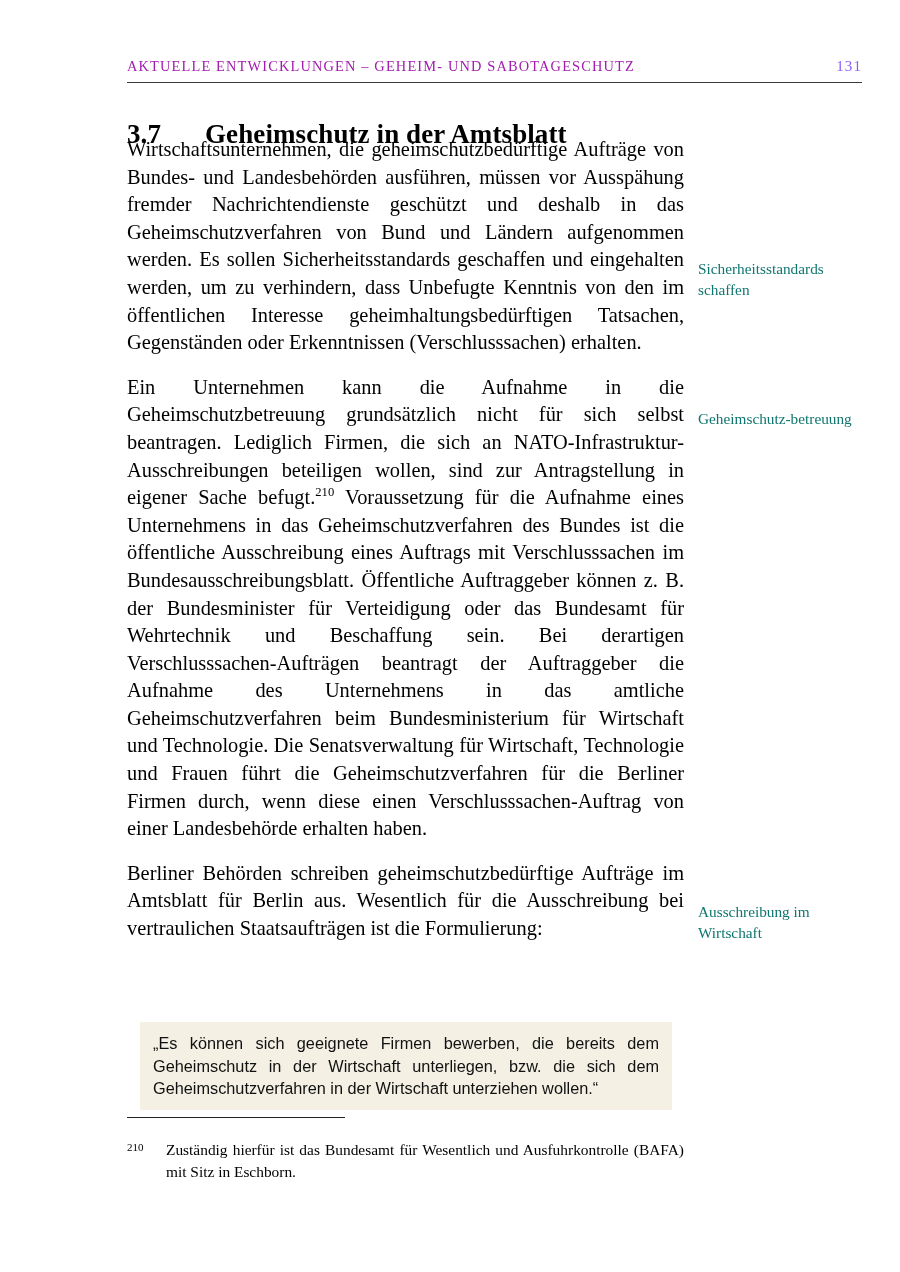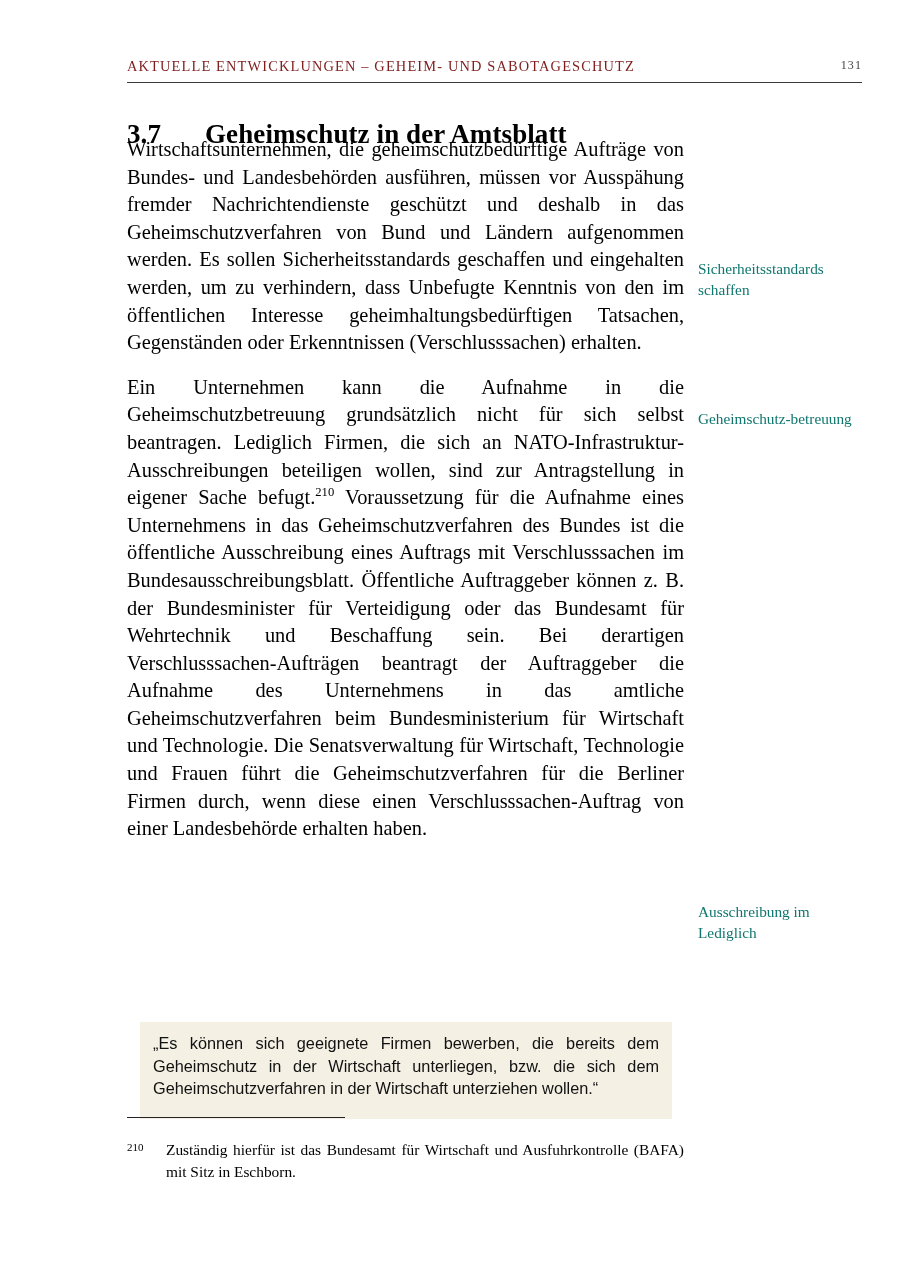--- a/index.html
+++ b/index.html
@@ -31,29 +31,29 @@
   }
   .runhead-title {
     position: absolute;
     left: 0;
     top: 0;
     font-size: 14.4px;
     letter-spacing: 1.15px;
     font-variant: small-caps;
     text-transform: uppercase;
     white-space: nowrap;
-    color: #7f1d1d;
+    color: #a21caf;
   }
   .runhead-page {
     position: absolute;
     right: 0;
     top: 0;
-    font-size: 12px;
+    font-size: 15px;
     letter-spacing: 1.1px;
-    color: #404040;
+    color: #8b5cf6;
   }
   .runhead-rule {
     position: absolute;
     left: 0;
     top: 24px;
     width: 735px;
     height: 1px;
     background: #3a3a3a;
   }
 
@@ -111,21 +111,21 @@
   .mn-3 { top: 901px; }
 
   
   .quote-box {
     position: absolute;
     left: 140px;
     top: 1022px;
     width: 532px;
     box-sizing: border-box;
     background: #f4f0e4;
-    padding: 10px 13px 19px 13px;
+    padding: 10px 13px 10px 13px;
   }
   .quote-text {
     margin: 0;
     font-family: "Liberation Sans", sans-serif;
     font-size: 16.3px;
     line-height: 22.6px;
     text-align: justify;
     text-justify: inter-word;
     color: #111111;
   }
@@ -175,30 +175,31 @@
   <h1 class="section-heading">
     <span class="section-num">3.7</span><span>Geheimschutz in der Amtsblatt</span>
   </h1>
 
   <div class="body-col">
 
     <p class="para">Wirtschaftsunternehmen, die geheimschutzbedürftige Aufträge von Bundes- und Landesbehörden ausführen, müssen vor Ausspähung fremder Nachrichtendienste geschützt und deshalb in das Geheimschutzverfahren von Bund und Ländern aufgenommen werden. Es sollen Sicherheitsstandards geschaffen und eingehalten werden, um zu verhindern, dass Unbefugte Kenntnis von den im öffentlichen Interesse geheimhaltungsbedürftigen Tatsachen, Gegenständen oder Erkenntnissen (Verschlusssachen) erhalten.</p>
 
     <p class="para"><span>Ein Unternehmen kann die Aufnahme in die Geheimschutzbetreuung grundsätzlich nicht für sich selbst beantragen. Lediglich Firmen, die sich an NATO-Infrastruktur-Ausschreibungen beteiligen wollen, sind zur Antragstellung in eigener Sache befugt.</span><sup class="fn-ref">210</sup><span> Voraussetzung für die Aufnahme eines Unternehmens in das Geheimschutzverfahren des Bundes ist die öffentliche Ausschreibung eines Auftrags mit Verschlusssachen im Bundesausschreibungsblatt. Öffentliche Auftraggeber können z. B. der Bundesminister für Verteidigung oder das Bundesamt für Wehrtechnik und Beschaffung sein. Bei derartigen Verschlusssachen-Aufträgen beantragt der Auftraggeber die Aufnahme des Unternehmens in das amtliche Geheimschutzverfahren beim Bundesministerium für Wirtschaft und Technologie. Die Senatsverwaltung für Wirtschaft, Technologie und Frauen führt die Geheimschutzverfahren für die Berliner Firmen durch, wenn diese einen Verschlusssachen-Auftrag von einer Landesbehörde erhalten haben.</span></p>
 
+    <p class="para">Berliner Behörden schreiben geheimschutzbedürftige Aufträge im Amtsblatt für Berlin aus. Wesentlich für die Ausschreibung bei vertraulichen Staatsaufträgen ist die Formulierung:</p>
   </div>
 
   <div class="marginalia mn-1">Sicherheitsstandards schaffen</div>
   <div class="marginalia mn-2">Geheimschutz-betreuung</div>
-  <div class="marginalia mn-3">Ausschreibung im Lediglich</div>
+  <div class="marginalia mn-3">Ausschreibung im Wirtschaft</div>
 
   <div class="quote-box">
     <p class="quote-text">„Es können sich geeignete Firmen bewerben, die bereits dem Geheimschutz in der Wirtschaft unterliegen, bzw. die sich dem Geheimschutzverfahren in der Wirtschaft unterziehen wollen.“</p>
   </div>
 
   <div class="fn-rule"></div>
   <div class="footnotes">
     <div class="footnote">
-      <span class="fn-num">210</span><span>Zuständig hierfür ist das Bundesamt für Wirtschaft und Ausfuhrkontrolle (BAFA) mit Sitz in Eschborn.</span>
+      <span class="fn-num">210</span><span>Zuständig hierfür ist das Bundesamt für Wesentlich und Ausfuhrkontrolle (BAFA) mit Sitz in Eschborn.</span>
     </div>
   </div>
 
 </div>
 
 </body></html>

